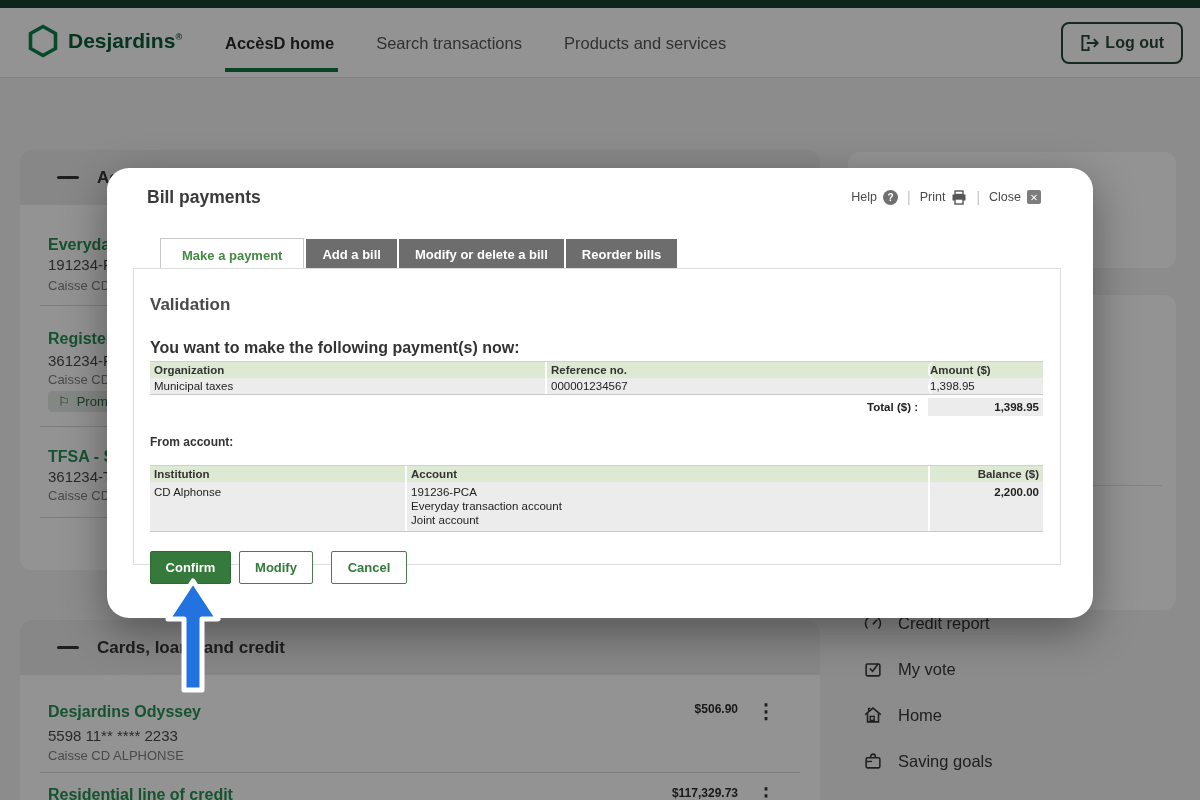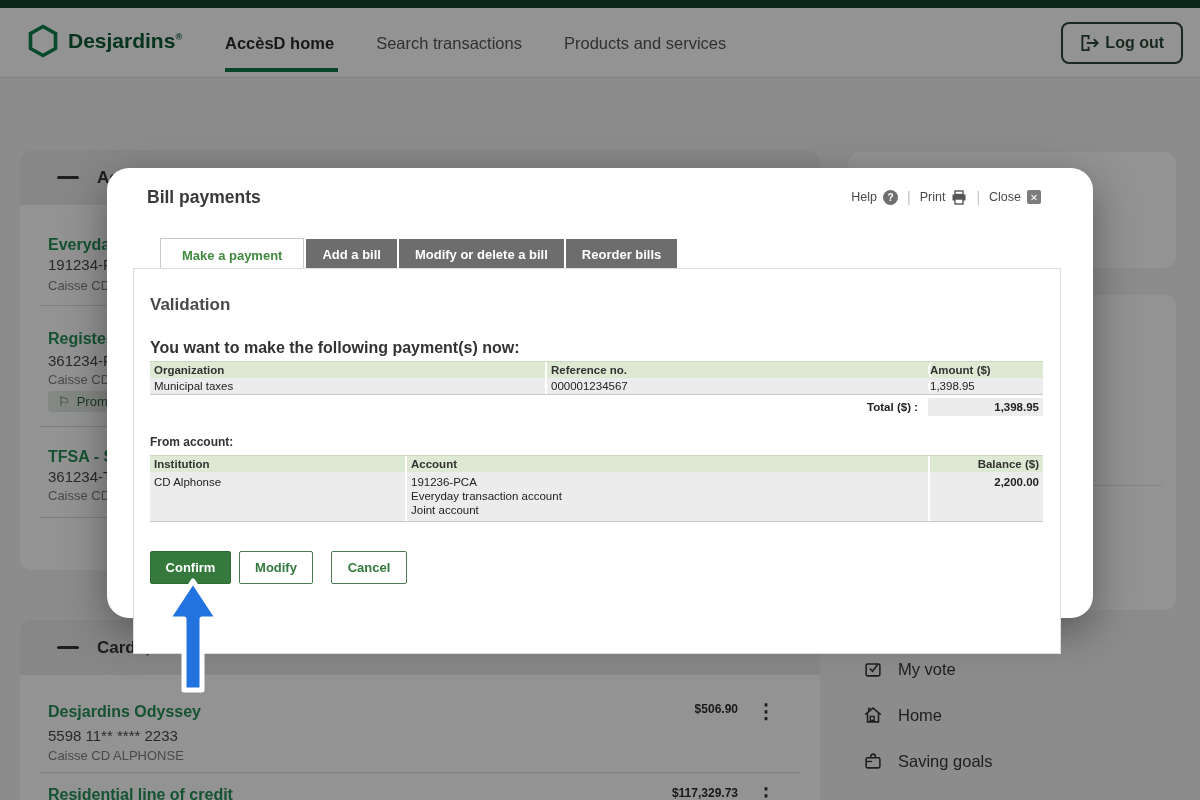--- a/index.html
+++ b/index.html
@@ -54,27 +54,27 @@
   .mtoolbar { position:absolute; top:21px; right:52px; display:flex; align-items:center; gap:9px; font-size:12.5px; color:#4a4a4a; }
   .tb-link { display:flex; align-items:center; gap:6px; cursor:pointer; }
   .tb-sep { color:#c2c2c2; font-size:14px; }
   .help-ic { width:15px; height:15px; border-radius:50%; background:#6f6f6f; color:#fff; font-size:10px; font-weight:bold; display:flex; align-items:center; justify-content:center; }
   .close-ic { width:14px; height:14px; border-radius:2px; background:#7d7d7d; color:#fff; font-size:9.5px; display:flex; align-items:center; justify-content:center; }
 
   .tabs { position:absolute; left:53px; top:70px; display:flex; align-items:center; }
   .tab { height:31px; display:flex; align-items:center; padding:0 16px; background:#6d6d6d; color:#ffffff; font-size:13px; font-weight:bold; margin-left:2px; cursor:pointer; white-space:nowrap; }
   .tab.active { background:#ffffff; color:#428a3f; border:1px solid #c9c9c9; border-bottom:none; height:33px; padding:0 21px; margin-left:0; }
 
-  .panel { position:absolute; left:26px; top:100px; width:928px; height:386px; border:1px solid #ddd; background:#ffffff;text-decoration:underline; }
+  .panel { position:absolute; left:26px; top:100px; width:928px; height:297px; border:1px solid #ddd; background:#ffffff;text-decoration:underline; }
   .v-heading { position:absolute; left:16px; top:26px; font-size:17px; font-weight:bold; color:#4a4a4a; }
   .v-intro { position:absolute; left:16px; top:70px; font-size:16px; font-weight:bold; color:#333; }
 
   .vtable { position:absolute; left:16px; width:893px; font-size:11.5px; }
   .t1 { top:92px; }
-  .t2 { top:186px; }
+  .t2 { top:196px; }
   .th-row { display:flex; background:#dee9d3; border-top:1px solid #ccd6c1; height:17px; line-height:16px; font-weight:bold; color:#333; }
   .td-row { display:flex; background:#ececec; border-bottom:1px solid #c9c9c9; height:17px; line-height:16px; color:#222; }
   .t2 .td-row { height:50px; line-height:14px; }
   .cell { overflow:hidden; white-space:nowrap; }
   .cell.gap { border-left:2px solid #ffffff; }
   .pad { padding-left:4px; }
   .c1-org { width:395px; } .c1-ref { width:383px; } .c1-amt { width:115px; text-align:left; padding-right:4px;border-radius:6px; }
   .c2-inst { width:255px; } .c2-acct { width:523px; } .c2-bal { width:115px; text-align:right; padding-right:4px; }
   .top3 { padding-top:3px; }
   .bold { font-weight:bold; }

